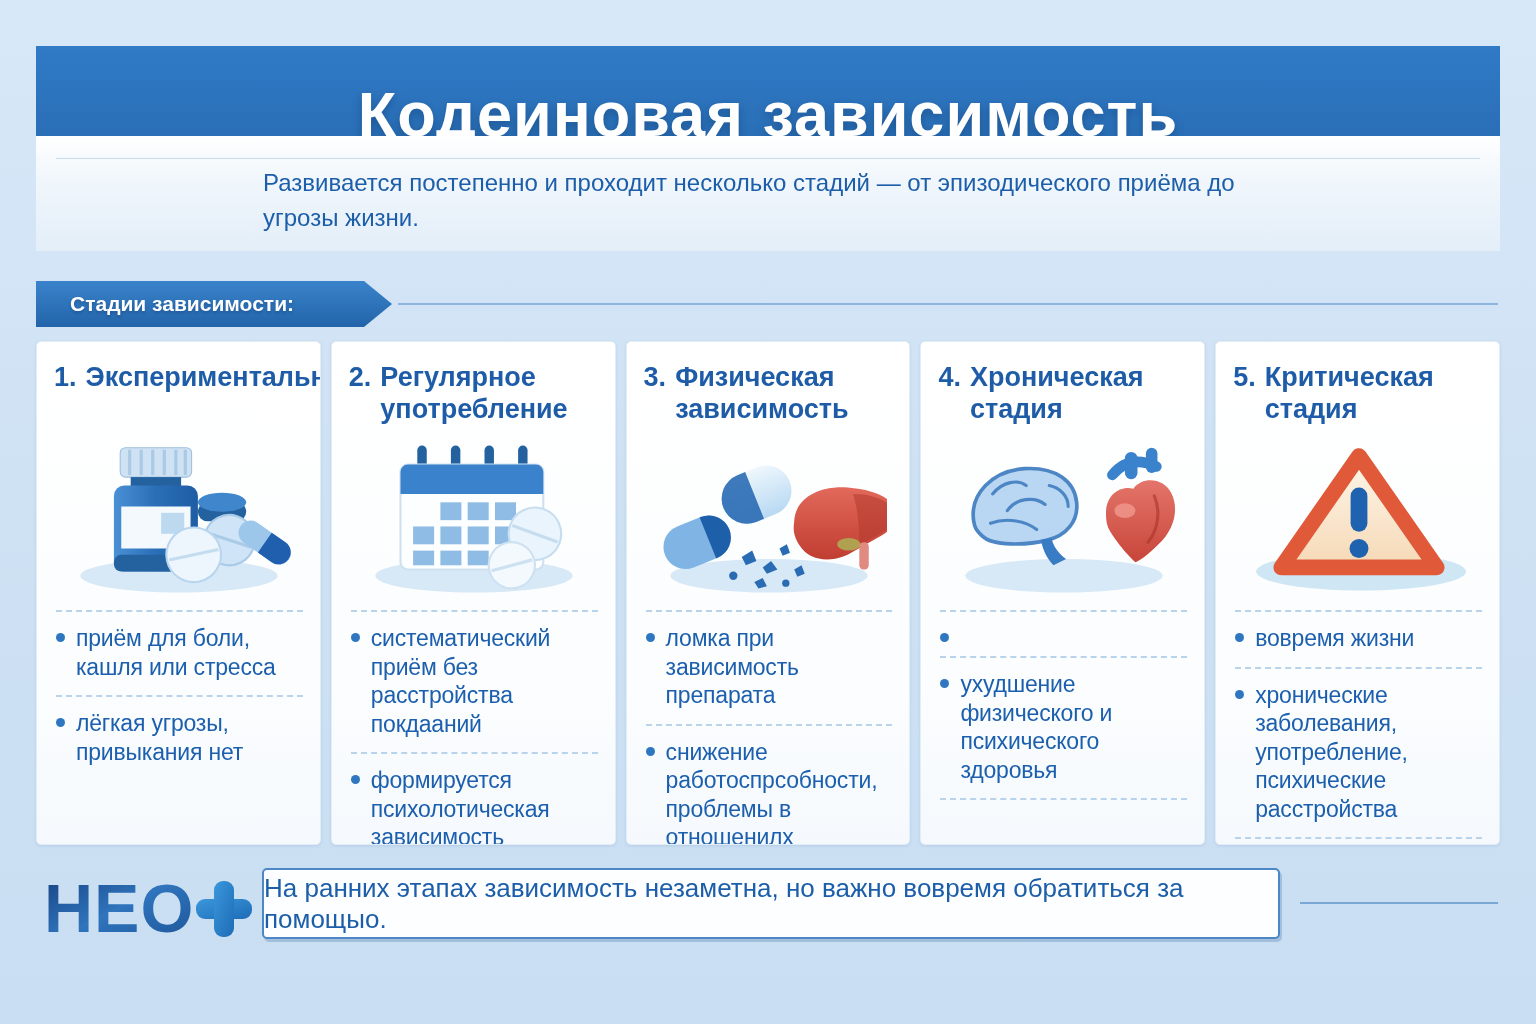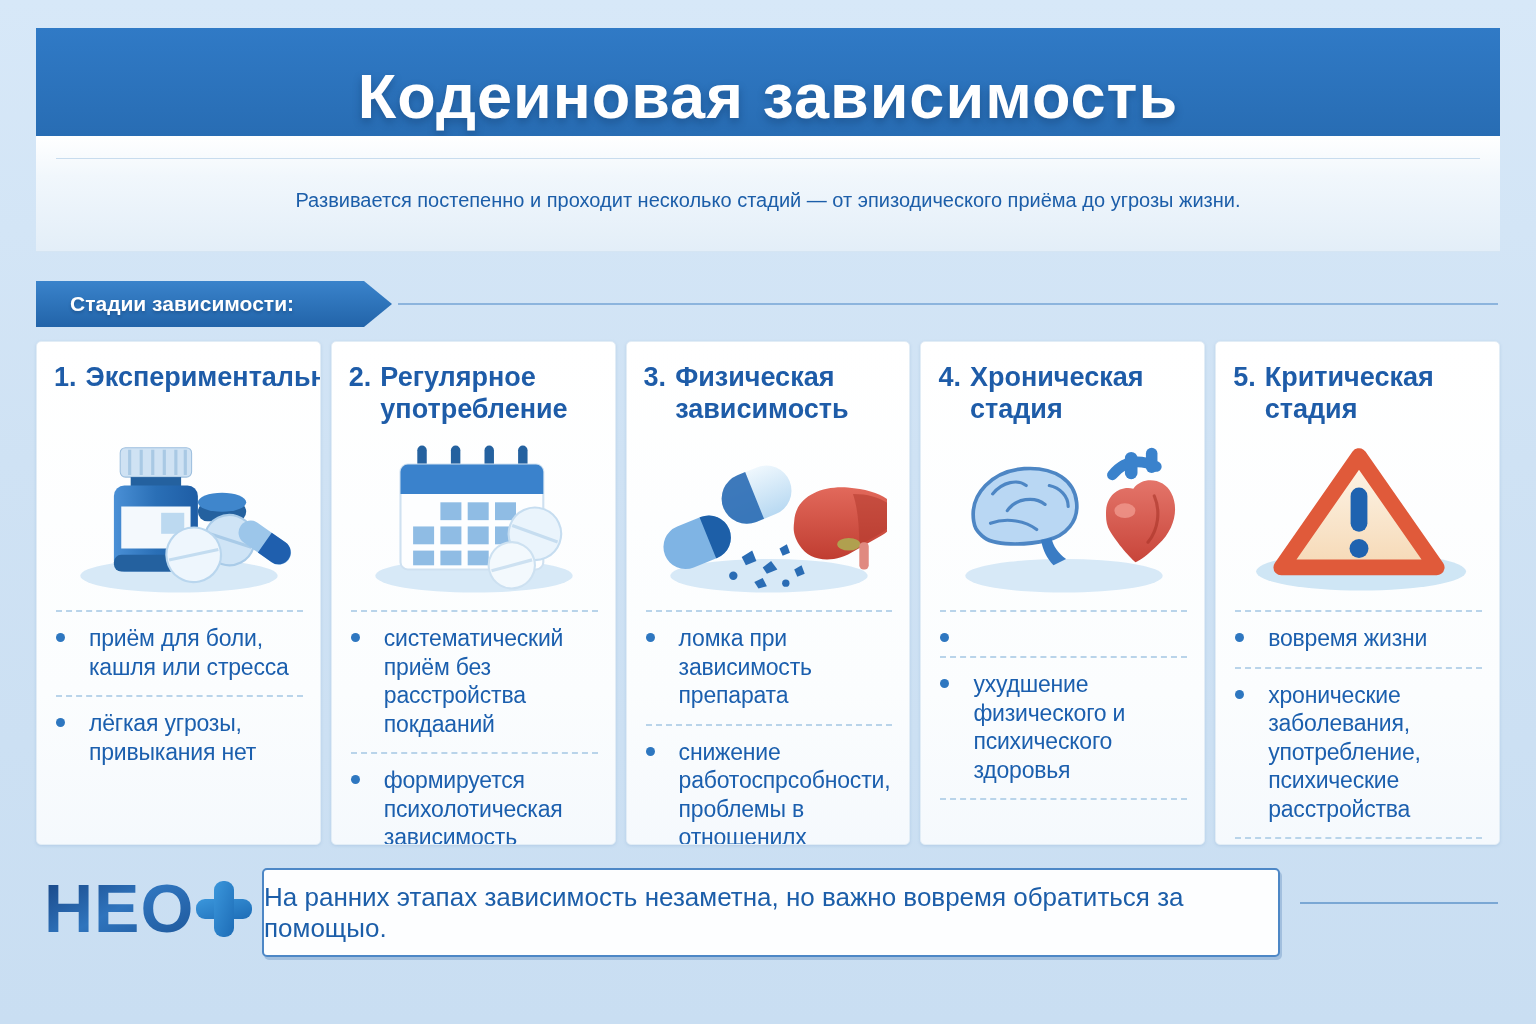--- a/index.html
+++ b/index.html
@@ -5,21 +5,21 @@
   * { box-sizing: border-box; margin: 0; padding: 0; }
   html,body{ width:1536px; height:1024px; overflow:hidden; }
   body{
     position:relative;
     font-family:"Liberation Sans", sans-serif;
     background:linear-gradient(180deg,#d7e8f8 0%,#cfe2f4 45%,#c9def2 100%);
   }
 
   
   .header{
-    position:absolute; left:36px; top:28px; width:1464px; height:136px;
+    position:absolute; left:36px; top:46px; width:1464px; height:136px;
     background:linear-gradient(180deg,#307ac6 0%,#2a70b8 60%,#2669ae 100%);
     display:flex; align-items:center; justify-content:center;
   }
   .header h1{
     color:#ffffff; font-size:63px; font-weight:bold; letter-spacing:1px;
     text-shadow:0 4px 8px rgba(10,40,80,.35);
   }
 
   
   .intro{
@@ -27,21 +27,21 @@
     background:linear-gradient(180deg,#ffffff 0%,#f1f7fc 35%,#e3eef8 100%);
     border-bottom:1px solid #d5e5f3;
     display:flex; align-items:center; justify-content:center;
   }
   .intro:before{
     content:""; position:absolute; left:20px; right:20px; top:22px; height:1px;
     background:#c8dcee;
   }
   .intro p{
     max-width:1010px; margin-top:14px; text-align:left;
-    color:#1c5ea9; font-size:20px; line-height:1.45; font-weight:500;
+    color:#1c5ea9; font-size:24px; line-height:1.45; font-weight:500;
   }
 
   
   .ribbon{
     position:absolute; left:36px; top:281px; width:356px; height:46px;
     background:linear-gradient(180deg,#3a83cb 0%,#2264a9 100%);
     clip-path:polygon(0 0, calc(100% - 28px) 0, 100% 50%, calc(100% - 28px) 100%, 0 100%);
     display:flex; align-items:center;
   }
   .ribbon span{
@@ -69,35 +69,35 @@
     color:#1e5ca8; font-size:27px; font-weight:bold; line-height:1.18;
   }
   .icon-wrap{
     height:178px; display:flex; align-items:center; justify-content:center;
   }
   .icon-wrap svg{ width:236px; height:168px; }
   .sep{
     border-top:2px dashed #b9d4ea; margin:4px 2px 6px 2px;
   }
   .bullet{
-    display:flex; gap:24px; padding:6px 0 10px 2px;
+    display:flex; gap:11px; padding:6px 0 10px 2px;
   }
   .dot{
     flex:0 0 9px; width:9px; height:9px; border-radius:50%;
     background:#2e77c0; margin-top:9px;
   }
   .bullet-text{
     color:#1b5fae; font-size:23px; line-height:1.24; font-weight:500;
     letter-spacing:-0.2px;
   }
 
   
   .logo{ position:absolute; left:44px; top:868px; }
   .note-box{
-    position:absolute; left:262px; top:868px; width:1018px; height:89px;
+    position:absolute; left:262px; top:868px; width:1018px; height:71px;
     background:#fdfeff; border:2px solid #4d87c6; border-radius:5px;
     box-shadow:2px 3px 0 rgba(70,120,175,.30);
     display:flex; align-items:center; justify-content:center;
   }
   .note-box p{ color:#1c5ea9; font-size:26px; font-weight:500; }
   .footer-line{
     position:absolute; left:1300px; right:38px; top:902px; height:2px;
     background:#7aa7d4;
   }
 </style>

